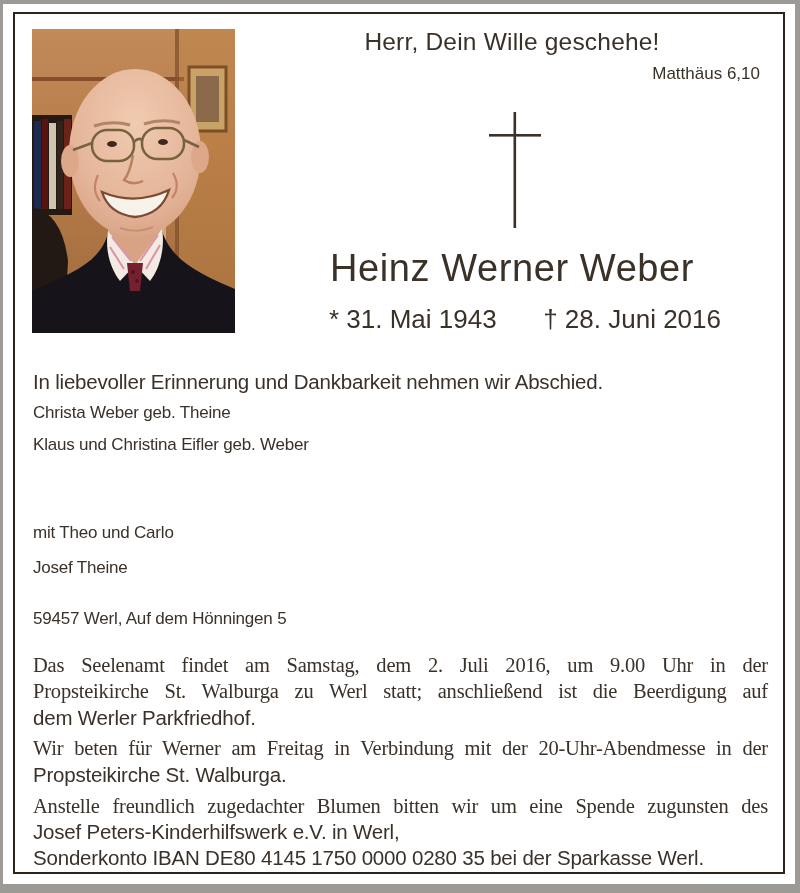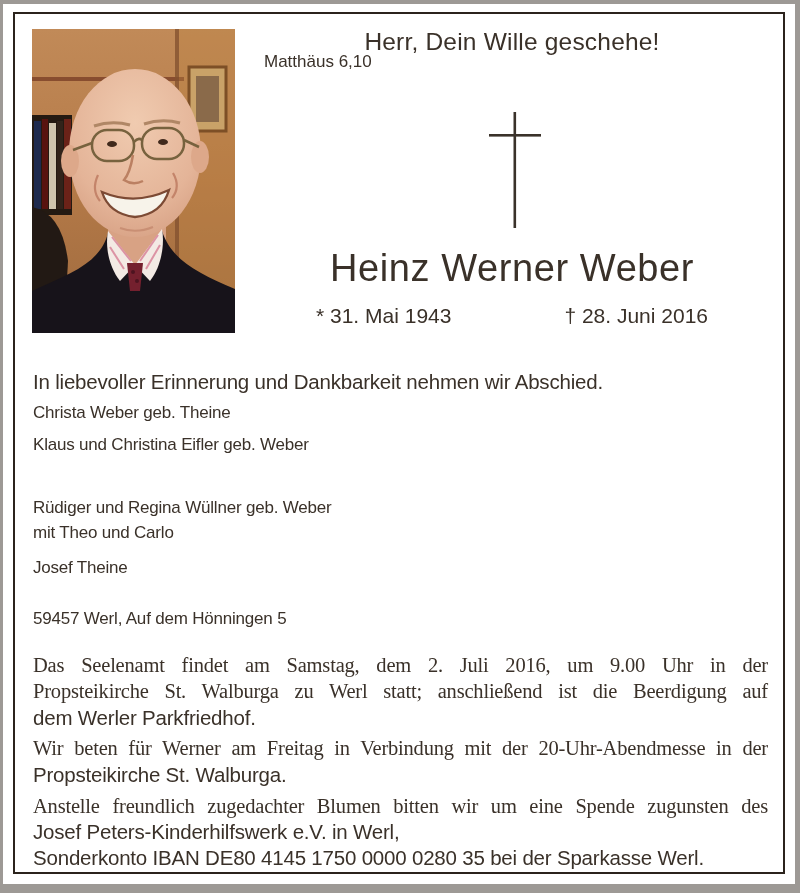--- a/index.html
+++ b/index.html
@@ -17,28 +17,28 @@
   .inner-border{
     position:absolute;left:10px;top:8px;width:768px;height:858px;
     border:2.5px solid #2b231c;
   }
   .txt{color:#3a3129;}
   
   .photo{position:absolute;left:29px;top:25px;width:203px;height:304px;overflow:hidden;}
   
   .verse{position:absolute;left:261px;top:24px;width:496px;text-align:center;
          font-size:24.5px;letter-spacing:.2px;}
-  .verse-src{position:absolute;left:261px;top:48px;width:496px;text-align:left;
+  .verse-src{position:absolute;left:261px;top:60px;width:496px;text-align:right;
          font-size:17px;}
   .cross{position:absolute;left:484px;top:105px;}
   .name{position:absolute;left:261px;top:243px;width:496px;text-align:center;
         font-size:38px;letter-spacing:.6px;white-space:nowrap;}
-  .dates{position:absolute;left:261px;top:300px;width:496px;box-sizing:border-box;
+  .dates{position:absolute;left:274px;top:300px;width:496px;box-sizing:border-box;
         padding:0 52px;display:flex;justify-content:space-between;
-        font-size:21px;}
+        font-size:26px;}
   
   .bline{position:absolute;left:30px;width:735px;font-size:20.5px;
          letter-spacing:-0.2px;color:#3a3129;}
   .fam{font-size:17px;}
   .just{text-align:justify;text-align-last:justify;font-family:Liberation Serif, serif;}
 </style>
 </head>
 <body>
 
 <div id="page">
@@ -133,21 +133,20 @@
     <div class="name txt">Heinz Werner Weber</div>
     <div class="dates txt">
       <span>* 31. Mai 1943</span>
       <span>† 28. Juni 2016</span>
     </div>
 
     <div class="bline" style="top:366px">In liebevoller Erinnerung und Dankbarkeit nehmen wir Abschied.</div>
 
     <div class="bline fam" style="top:399px">Christa Weber geb. Theine</div>
     <div class="bline fam" style="top:431px">Klaus und Christina Eifler geb. Weber</div>
-    <div class="bline fam" style="top:494px">Rüdiger und Regina Wüllner geb. Weber</div>
     <div class="bline fam" style="top:519px">mit Theo und Carlo</div>
     <div class="bline fam" style="top:554px">Josef Theine</div>
 
     <div class="bline fam" style="top:605px">59457 Werl, Auf dem Hönningen 5</div>
 
     <div class="bline just" style="top:650px">Das Seelenamt findet am Samstag, dem 2. Juli 2016, um 9.00 Uhr in der</div>
     <div class="bline just" style="top:676px">Propsteikirche St. Walburga zu Werl statt; anschließend ist die Beerdigung auf</div>
     <div class="bline" style="top:702px">dem Werler Parkfriedhof.</div>
 
     <div class="bline just" style="top:733px">Wir beten für Werner am Freitag in Verbindung mit der 20-Uhr-Abendmesse in der</div>

